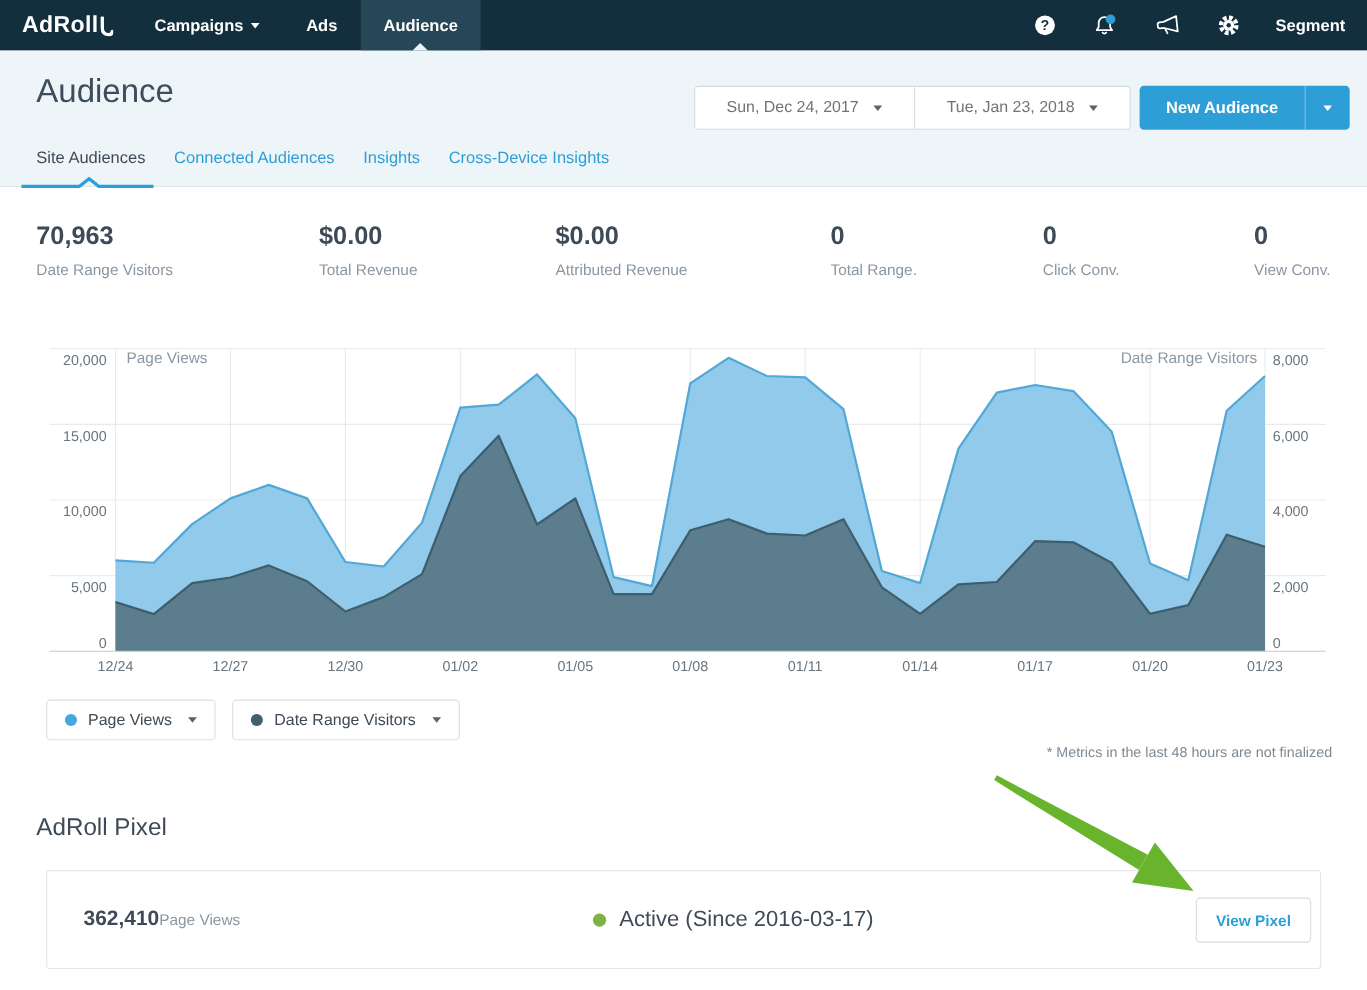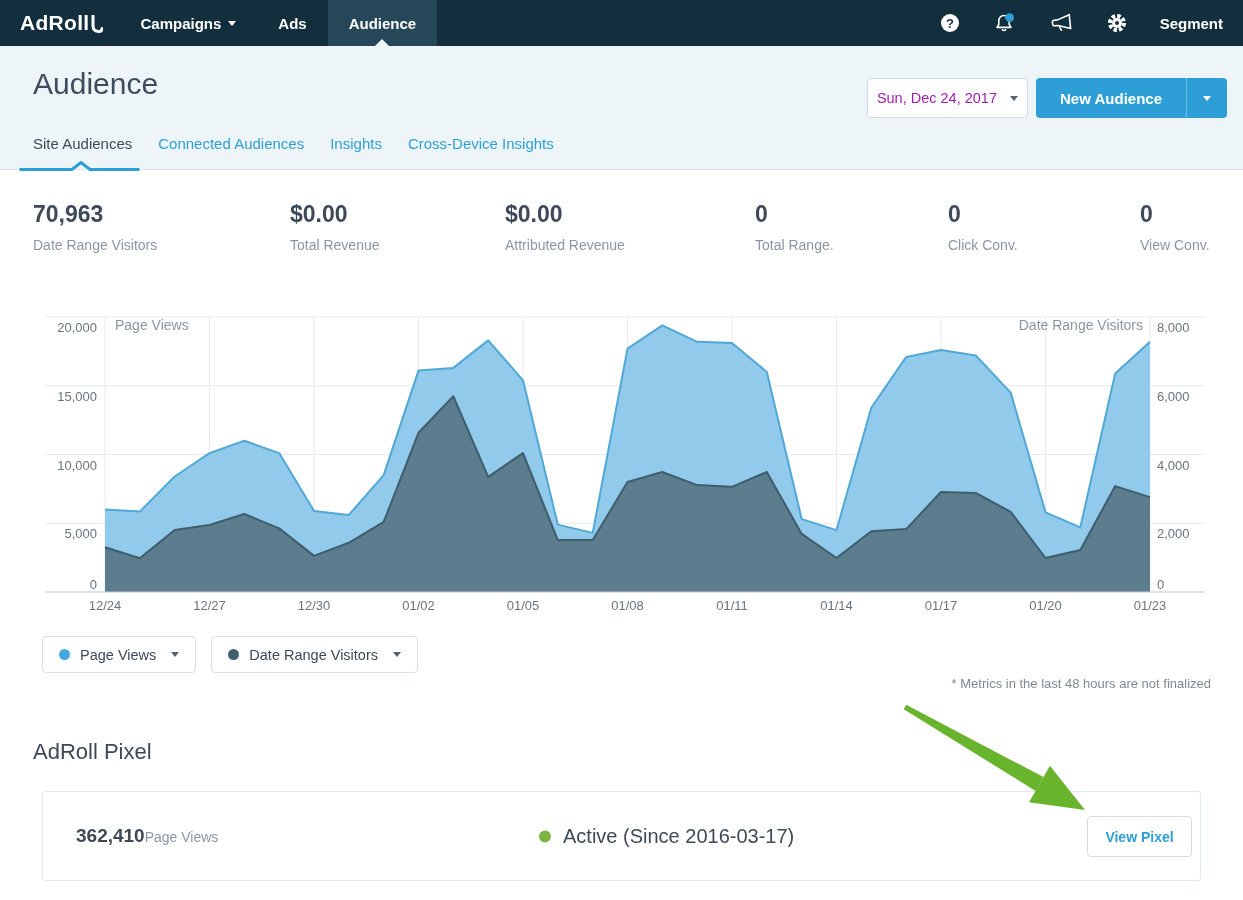--- a/index.html
+++ b/index.html
@@ -15,21 +15,21 @@
   .nav-notch{position:absolute;bottom:0;left:50%;margin-left:-7px;width:0;height:0;border-left:7px solid transparent;border-right:7px solid transparent;border-bottom:7px solid #EEF5F8;}
   .caret-down{width:0;height:0;border-left:4px solid transparent;border-right:4px solid transparent;border-top:5px solid currentColor;display:inline-block;}
   .nav-right{margin-left:auto;display:flex;align-items:center;gap:33px;padding-right:20px;color:#fff;}
   .icon-btn{position:relative;display:flex;cursor:pointer;}
   .seg{font-size:15px;font-weight:600;cursor:pointer;}
 
   
   .header{position:absolute;top:46px;left:0;right:0;height:124px;background:#EEF5F8;border-bottom:1px solid #DEE4E9;box-sizing:border-box;}
   .page-title{position:absolute;left:33px;top:21px;font-size:30px;font-weight:400;color:#3E4D5D;}
   .date-group{position:absolute;top:32px;right:215px;height:40px;display:flex;background:#fff;border:1px solid #D5DCE1;border-radius:4px;box-sizing:border-box;}
-  .date-cell{display:flex;align-items:center;gap:13px;padding:0 9px;font-size:14.5px;color:#a21caf;cursor:pointer;}
+  .date-cell{display:flex;align-items:center;gap:13px;padding:0 29px;font-size:14.5px;color:#737373;cursor:pointer;}
   .date-cell + .date-cell{border-left:1px solid #D5DCE1;}
   .date-cell .caret-down{color:#56646F;}
   .new-audience{position:absolute;top:32px;right:16px;height:40px;display:flex;align-items:stretch;border-radius:4px;color:#fff;cursor:pointer;overflow:hidden;}
   .na-main{display:flex;align-items:center;padding:16px 24px;font-size:15px;font-weight:700;}
   .na-caret{display:flex;align-items:center;justify-content:center;width:40px;border-left:1px solid rgba(255,255,255,.35);}
   .tabs{position:absolute;left:33px;top:89px;display:flex;gap:26px;font-size:15px;}
   .tab{cursor:pointer;}
   .tab.active{color:#3E4A57;}
   .tab-underline{position:absolute;left:18px;top:115px;}
 
@@ -116,20 +116,24 @@
       <span class="seg">Segment</span>
     </div>
   </nav>
 
   <header class="header">
     <h1 class="page-title" style="margin:0">Audience</h1>
 
     <div class="date-group">
       <div class="date-cell">
         <span>Sun, Dec 24, 2017</span>
+        <span class="caret-down"></span>
+      </div>
+      <div class="date-cell">
+        <span>Tue, Jan 23, 2018</span>
         <span class="caret-down"></span>
       </div>
     </div>
 
     <div class="new-audience" style="background-color: rgb(46, 159, 214);">
       <div class="na-main">
         <span>New Audience</span>
       </div>
       <div class="na-caret">
         <span class="caret-down"></span>

